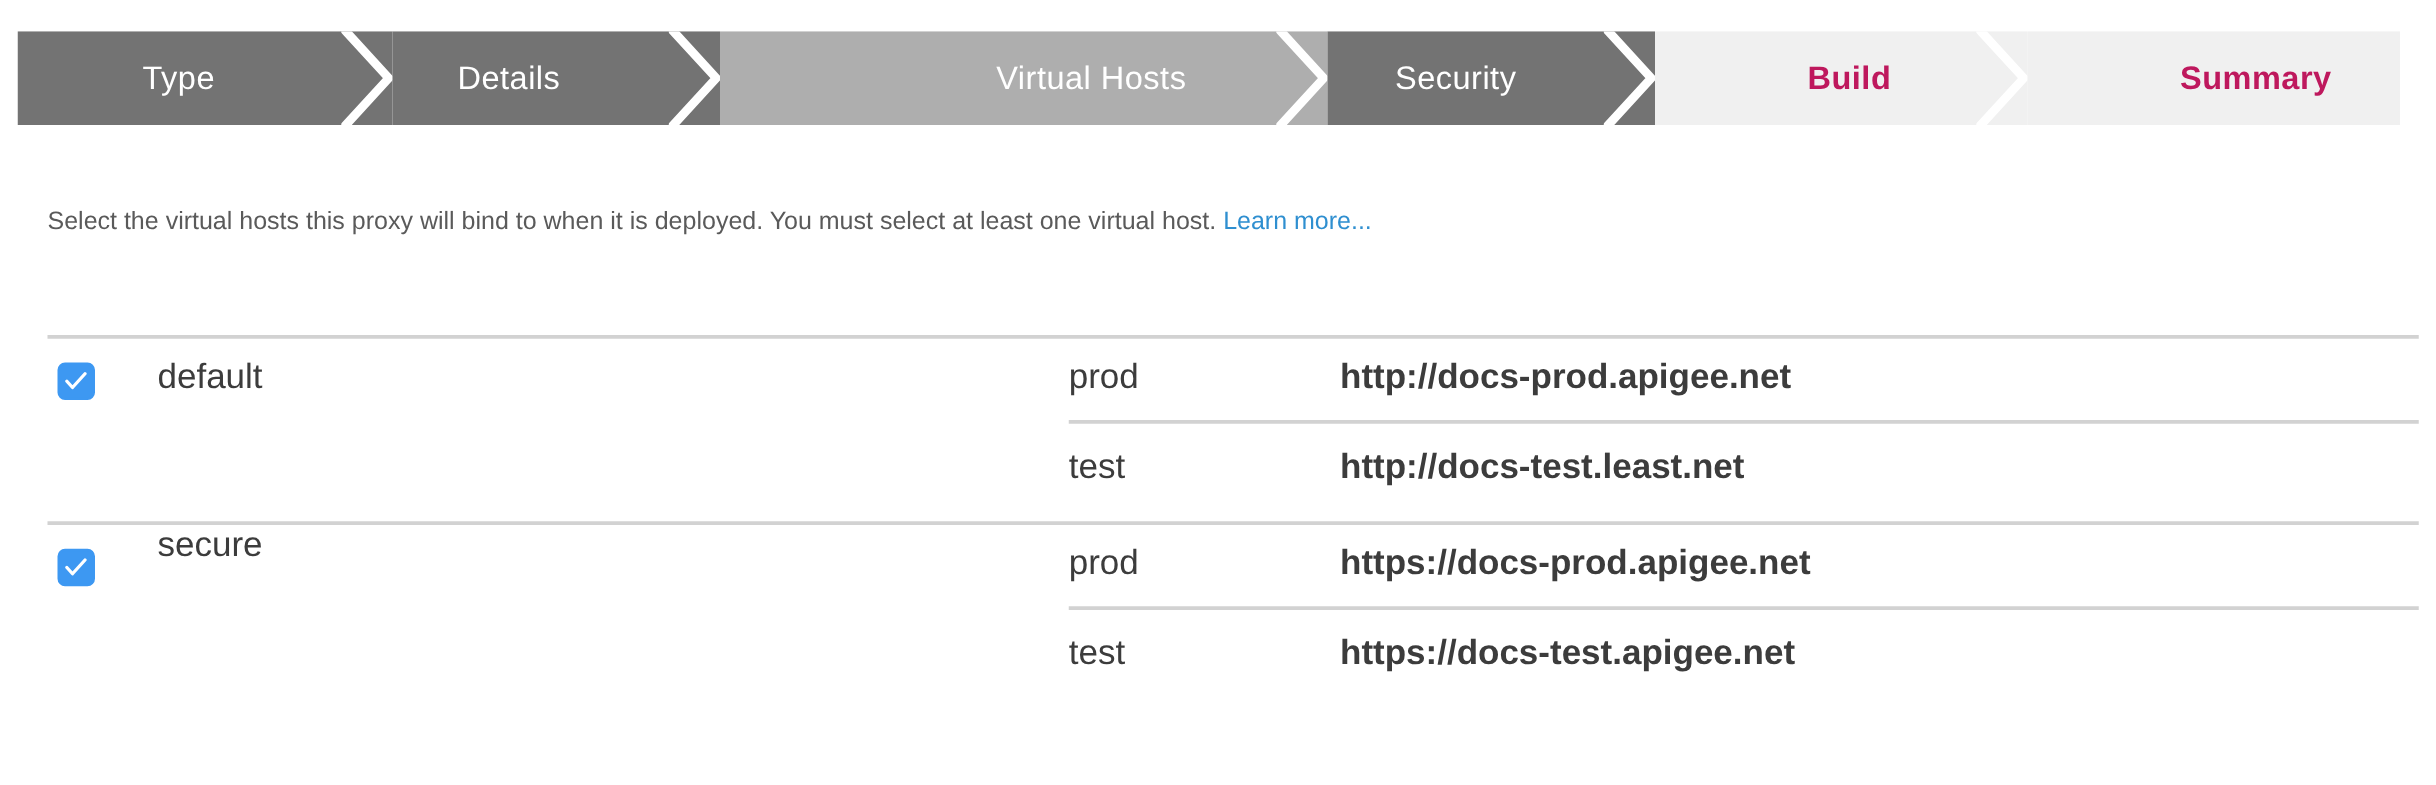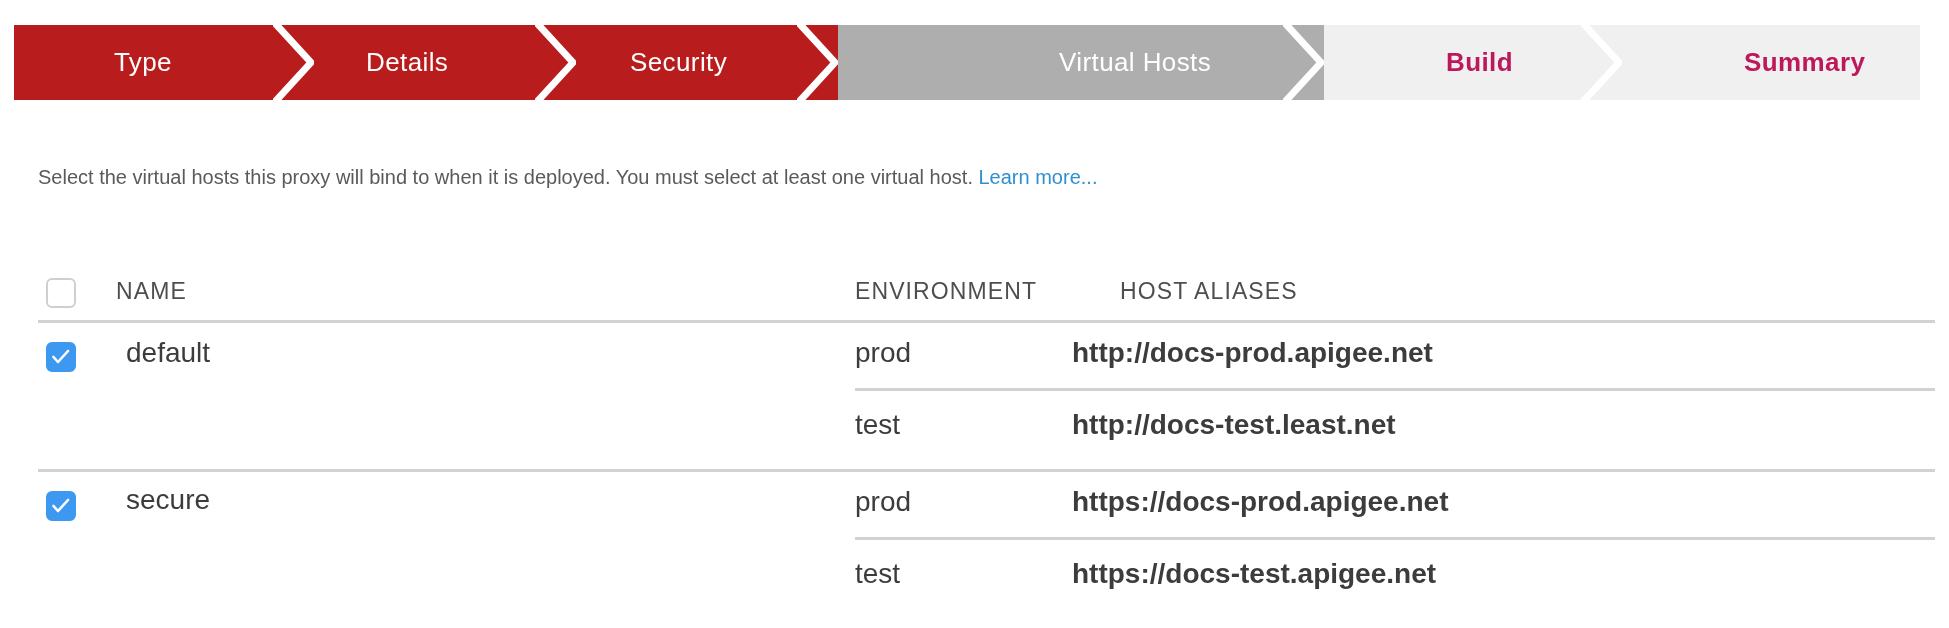--- a/index.html
+++ b/index.html
@@ -33,21 +33,21 @@
     box-sizing: border-box;
   }
   .step-label {
     font-size: 26px;
     letter-spacing: 0.4px;
     white-space: nowrap;
     font-weight: 400;
   }
   .step.done,
   .step.active {
-    background: #b91c1c;
+    background: #737373;
   }
   .step.active {
     background: #aeaeae;
   }
   .step.done .step-label,
   .step.active .step-label {
     color: #ffffff;
   }
   .step.todo {
     background: #f0f0f0;
@@ -185,63 +185,57 @@
 
   <div class="step done s1">
     <span class="step-label">Details</span>
     <span class="chev">
       <svg width="42" height="75" viewBox="0 0 42 75">
           <path d="M0 -4 L38 37.5 L0 79" fill="none" stroke="#ffffff" stroke-width="7"></path>
         </svg>
     </span>
   </div>
 
+  <div class="step active s3">
+    <span class="step-label">Virtual Hosts</span>
+    <span class="chev">
+      <svg width="42" height="75" viewBox="0 0 42 75">
+          <path d="M0 -4 L38 37.5 L0 79" fill="none" stroke="#ffffff" stroke-width="7"></path>
+        </svg>
+    </span>
+  </div>
+
   <div class="step done s2">
     <span class="step-label">Security</span>
     <span class="chev">
       <svg width="42" height="75" viewBox="0 0 42 75">
           <path d="M0 -4 L38 37.5 L0 79" fill="none" stroke="#ffffff" stroke-width="7"></path>
         </svg>
     </span>
   </div>
 
-  <div class="step active s3">
-    <span class="step-label">Virtual Hosts</span>
-    <span class="chev">
-      <svg width="42" height="75" viewBox="0 0 42 75">
-          <path d="M0 -4 L38 37.5 L0 79" fill="none" stroke="#ffffff" stroke-width="7"></path>
-        </svg>
-    </span>
-  </div>
-
   <div class="step todo s4">
     <span class="step-label">Build</span>
     <span class="chev">
       <svg width="42" height="75" viewBox="0 0 42 75">
           <path d="M0 -4 L38 37.5 L0 79" fill="none" stroke="#ffffff" stroke-width="7"></path>
         </svg>
     </span>
   </div>
 
   <div class="step todo s5">
     <span class="step-label">Summary</span>
   </div>
 
 </div>
 
 <div class="description"><span>Select the virtual hosts this proxy will bind to when it is deployed. You must select at least one virtual host. </span><a class="learn-more" href="#">Learn more...</a></div>
 
 <div class="table">
 
-  <div class="thead">
-    <div class="cb unchecked cb-head"></div>
-    <div class="th th-name">NAME</div>
-    <div class="th th-env">ENVIRONMENT</div>
-    <div class="th th-host">HOST ALIASES</div>
-  </div>
 
   <div class="hr-full"></div>
 
   <div class="group">
     <div class="sub-row" style="height:68px;">
       <div class="cb checked cb-row" style="top:19px;">
         <svg width="18" height="16" viewBox="0 0 18 16">
             <path d="M1.5 8 L6 13 L16 2" fill="none" stroke="#ffffff" stroke-width="2.6" stroke-linecap="round" stroke-linejoin="round"></path>
           </svg>
       </div>
@@ -258,21 +252,21 @@
 
   <div class="hr-full"></div>
 
   <div class="group">
     <div class="sub-row" style="height:68px;">
       <div class="cb checked cb-row" style="top:19px;">
         <svg width="18" height="16" viewBox="0 0 18 16">
             <path d="M1.5 8 L6 13 L16 2" fill="none" stroke="#ffffff" stroke-width="2.6" stroke-linecap="round" stroke-linejoin="round"></path>
           </svg>
       </div>
-      <div class="cell cell-name" style="top:12px;">secure</div>
+      <div class="cell cell-name" style="top:0;">secure</div>
       <div class="cell cell-env" style="top:14px;">prod</div>
       <div class="cell cell-host" style="top:14px;">https://docs-prod.apigee.net</div>
       <div class="hr-part" style="bottom:0;"></div>
     </div>
     <div class="sub-row" style="height:78px;">
       <div class="cell cell-env" style="top:18px;">test</div>
       <div class="cell cell-host" style="top:18px;">https://docs-test.apigee.net</div>
     </div>
   </div>
 

